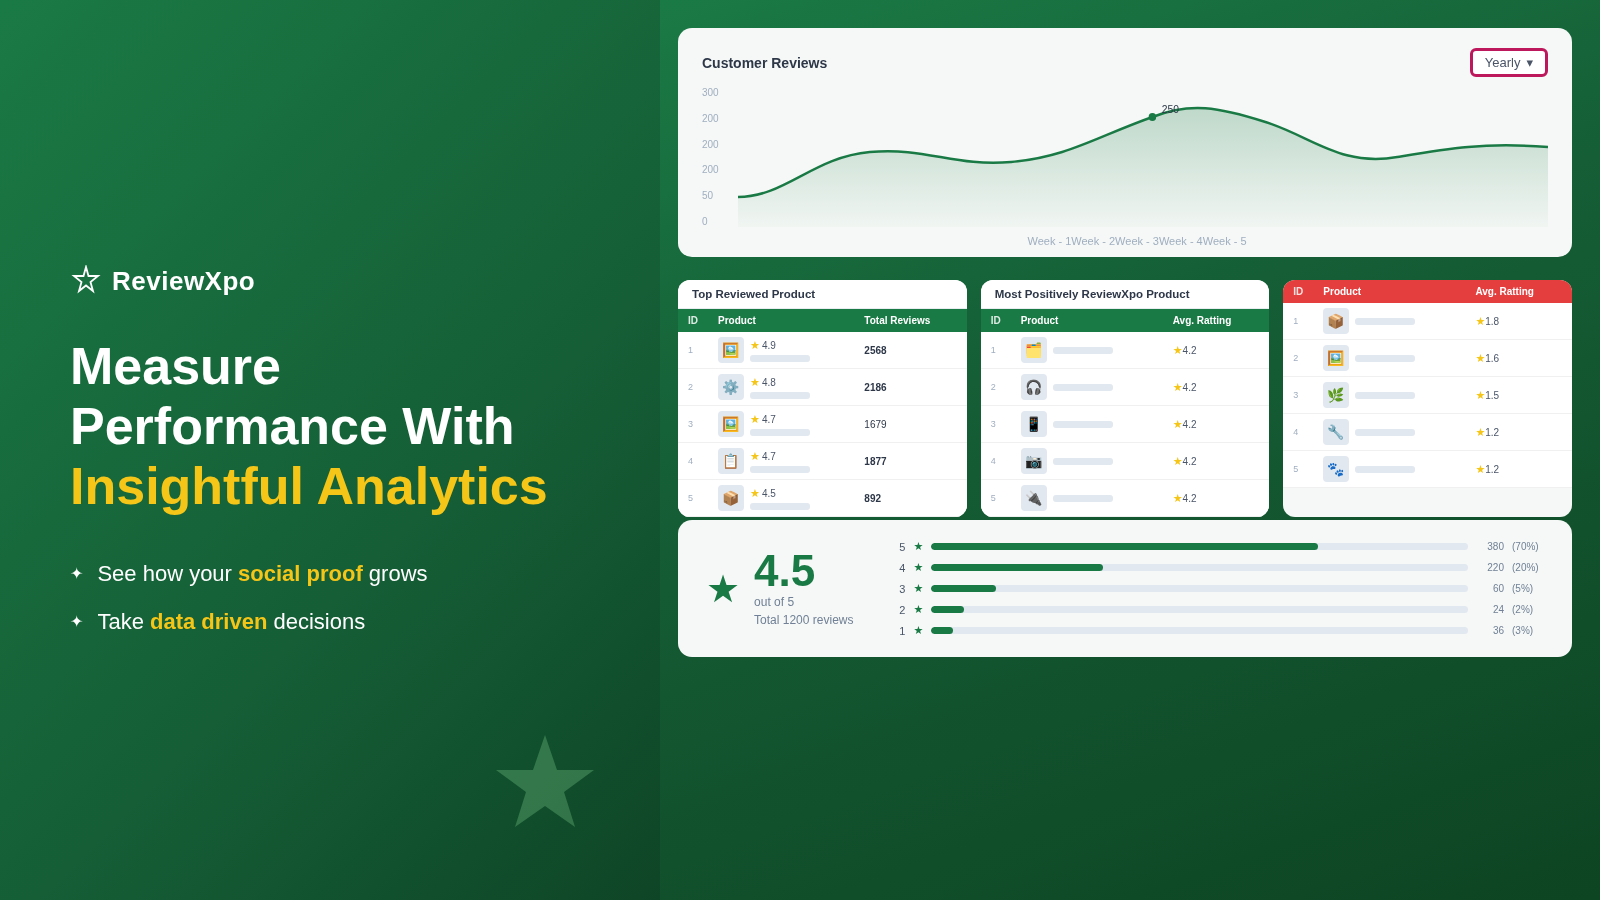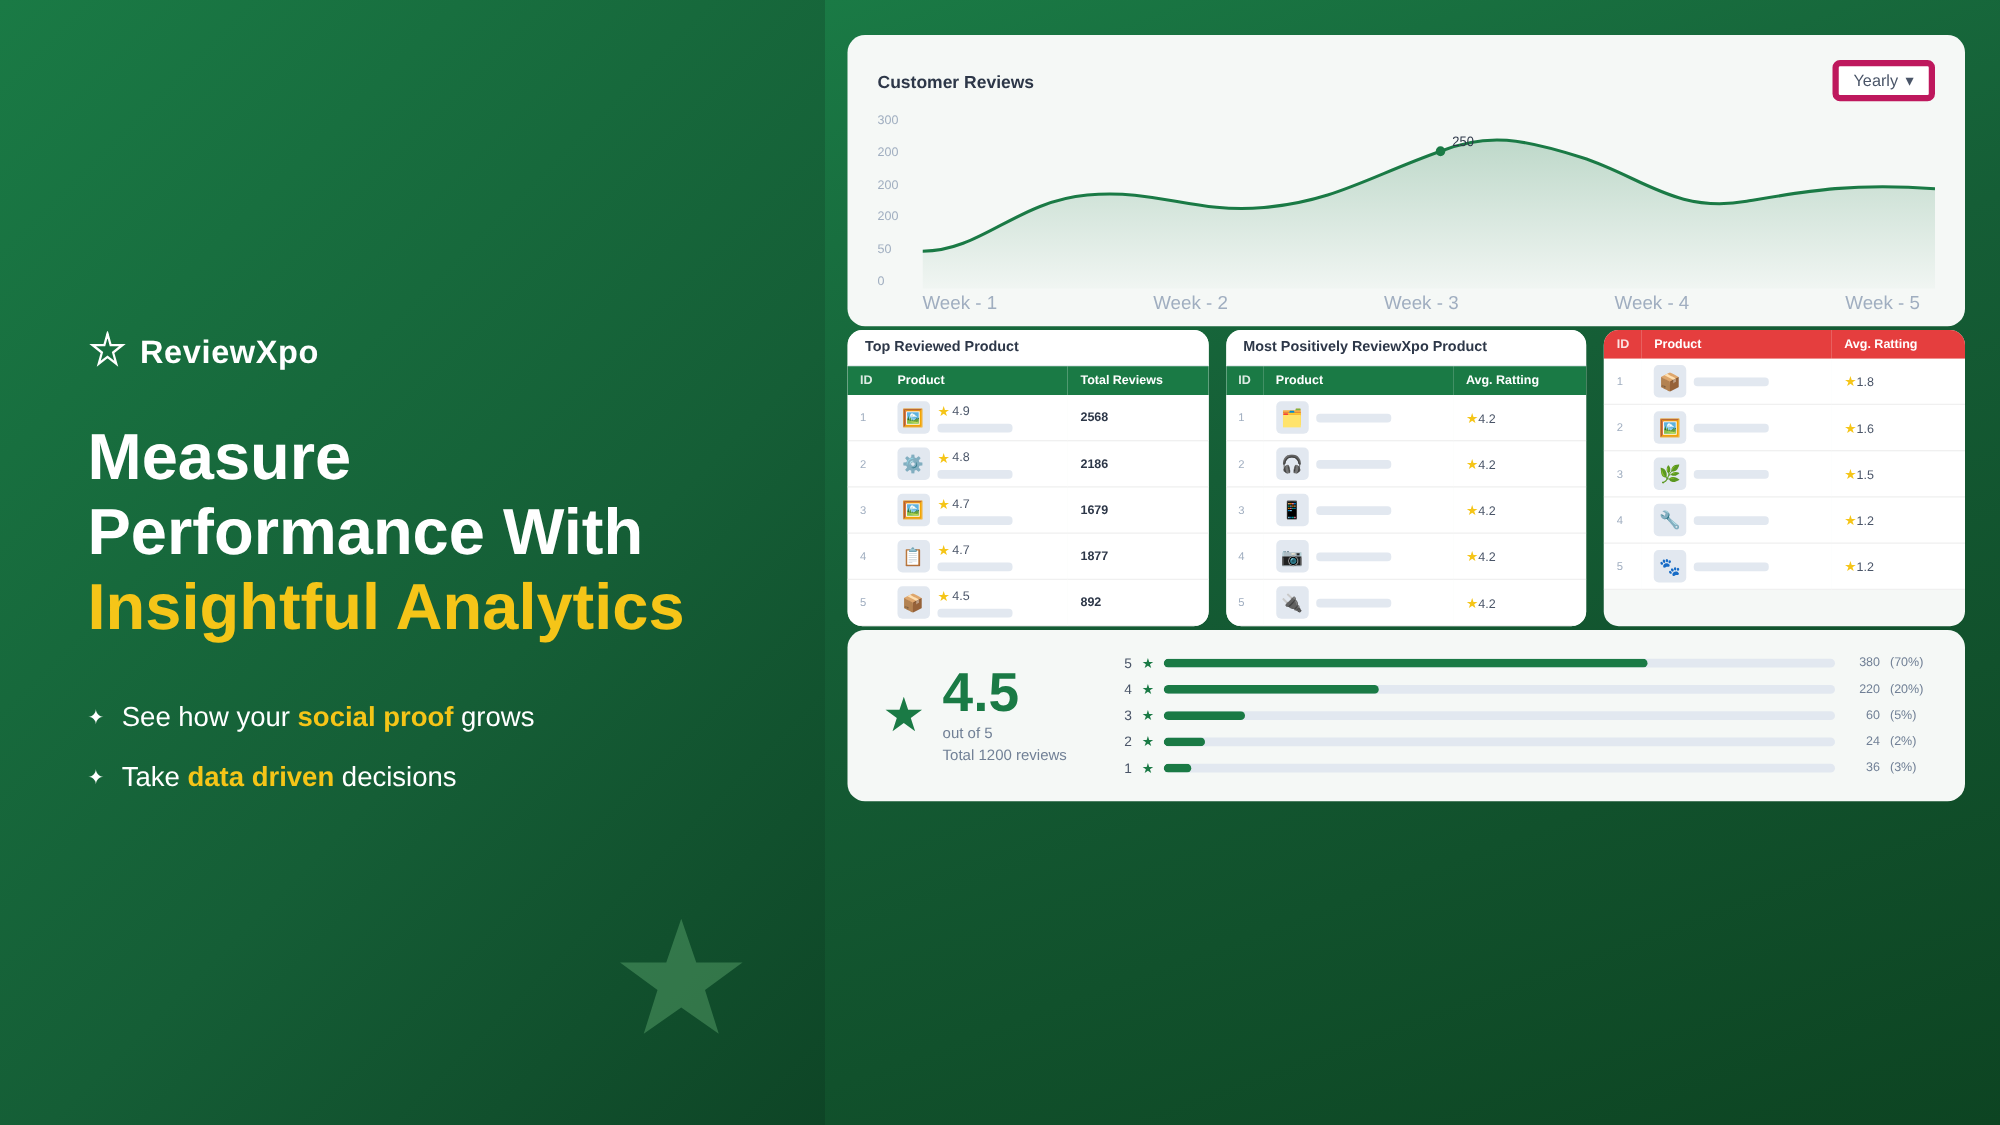--- a/index.html
+++ b/index.html
@@ -128,21 +128,21 @@
       color: #2d3748;
     }
 
     .chart-dropdown {
       display: flex;
       align-items: center;
       gap: 6px;
       font-size: 13px;
       color: #4a5568;
       background: #fff;
-      border: 5px solid #be185d;
+      border: 3px solid #be185d;
       border-radius: 6px;
       padding: 4px 12px;
       cursor: pointer;
     }
 
     .chart-area {
       width: 100%;
       height: 160px;
       position: relative;
     }
@@ -160,22 +160,22 @@
       color: #a0aec0;
       padding-right: 6px;
     }
 
     .chart-x-labels {
       position: absolute;
       bottom: 0;
       left: 36px;
       right: 12px;
       display: flex;
-      justify-content: space-between;
-      font-size: 15px;
+      justify-content: center;
+      font-size: 11px;
       color: #a0aec0;
     }
 
     .chart-svg-wrap {
       position: absolute;
       left: 36px;
       top: 0;
       right: 0;
       bottom: 20px;
     }
@@ -185,20 +185,21 @@
       display: flex;
       gap: 14px;
       flex-shrink: 0;
     }
 
     .table-card {
       background: #f5f8f6;
       border-radius: 12px;
       overflow: hidden;
       flex: 1;
+      margin-top: 20px;
     }
 
     .table-card-header {
       display: flex;
       align-items: center;
       padding: 8px 14px;
       background: #fff;
       border-bottom: 1px solid #e8edf0;
     }
 
@@ -507,21 +508,21 @@
           <div class="product-thumb">🖼️</div>
           <div style="display:flex;flex-direction:column;gap:3px;">
             <div class="star-rating">
                       <span class="star-icon">★</span>
                       <span style="font-size:10px;color:#4a5568;">4.7</span>
                     </div>
             <div class="product-name-bar"></div>
           </div>
         </div>
       </td>
-      <td style="font-weight:700;color:#2d3748;">1679</td>
+      <td style="font-weight:400;color:#2d3748;">1679</td>
     </tr>
             <tr class="table-row">
       <td class="id-cell">4</td>
       <td>
         <div class="product-cell">
           <div class="product-thumb">📋</div>
           <div style="display:flex;flex-direction:column;gap:3px;">
             <div class="star-rating">
                       <span class="star-icon">★</span>
                       <span style="font-size:10px;color:#4a5568;">4.7</span>

